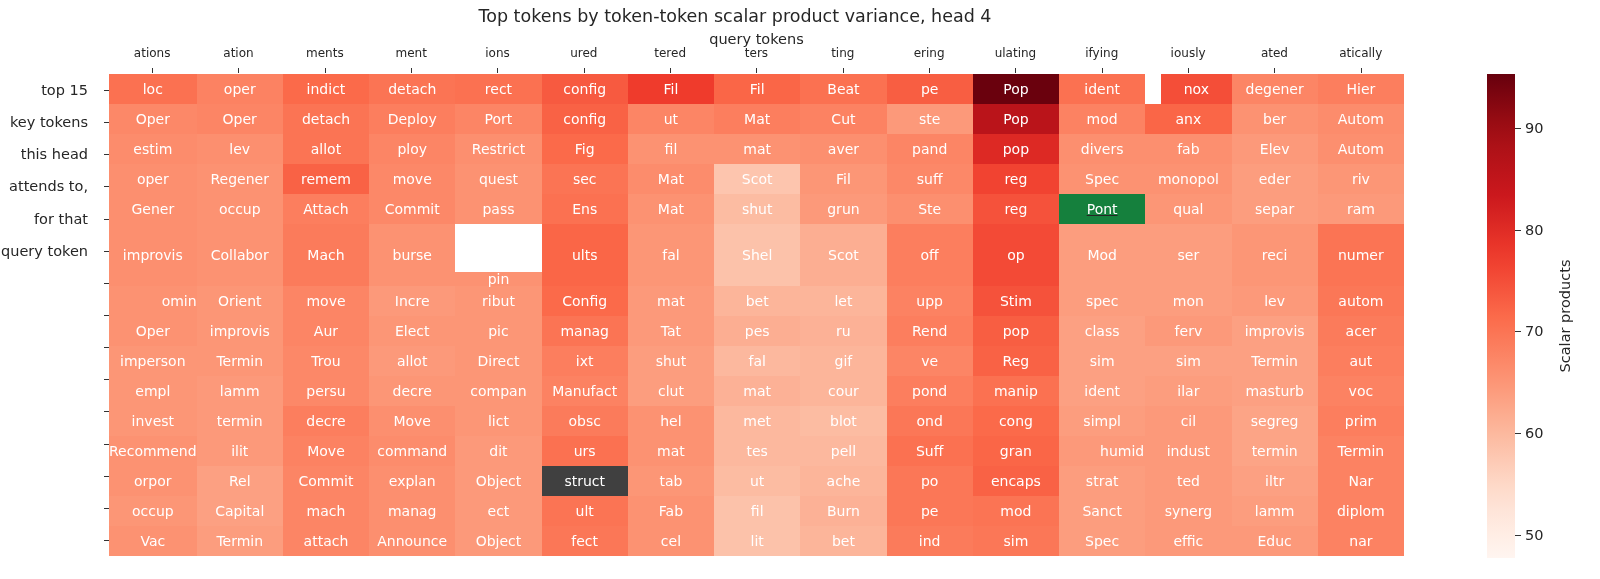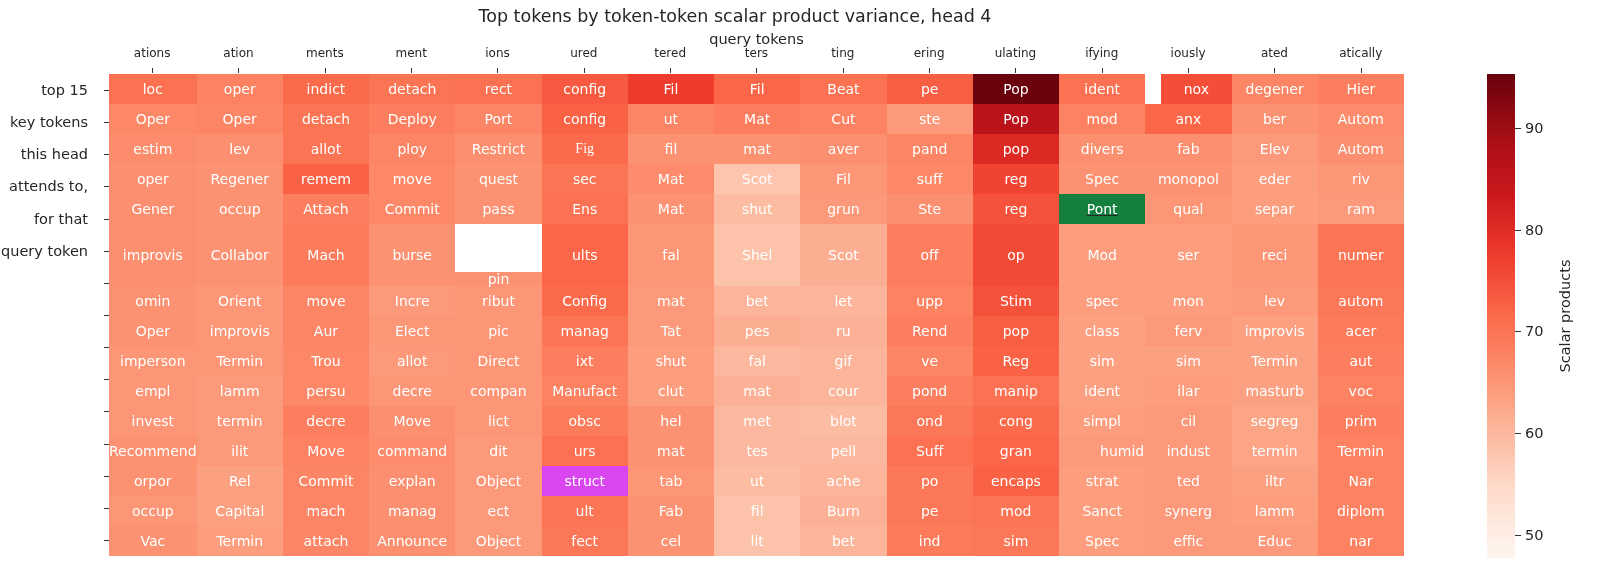--- a/index.html
+++ b/index.html
@@ -397,21 +397,21 @@
       </div>
       <div class="cell" title="allot = 70" style="background: rgb(251, 116, 84);">
         <span class="cell-text">allot</span>
       </div>
       <div class="cell" title="ploy = 67.5" style="background: rgb(252, 133, 101);">
         <span class="cell-text">ploy</span>
       </div>
       <div class="cell" title="Restrict = 66" style="background: rgb(252, 143, 111);">
         <span class="cell-text">Restrict</span>
       </div>
-      <div class="cell" title="Fig = 71.5" style="background: rgb(251, 106, 74); font-family: Liberation Serif, serif;">
+      <div class="cell" title="Fig = 71.5" style="background: rgb(251, 106, 74);">
         <span class="cell-text">Fig</span>
       </div>
       <div class="cell" title="fil = 65.5" style="background: rgb(252, 146, 114);">
         <span class="cell-text">fil</span>
       </div>
       <div class="cell" title="mat = 65.5" style="background: rgb(252, 146, 114);">
         <span class="cell-text">mat</span>
       </div>
       <div class="cell" title="aver = 66" style="background: rgb(252, 143, 111);">
         <span class="cell-text">aver</span>
@@ -562,21 +562,21 @@
       </div>
       <div class="cell" title="ser = 64" style="background: rgb(252, 157, 126);">
         <span class="cell-text">ser</span>
       </div>
       <div class="cell" title="reci = 65" style="background: rgb(252, 150, 118);">
         <span class="cell-text">reci</span>
       </div>
       <div class="cell" title="numer = 70" style="background: rgb(251, 116, 84);">
         <span class="cell-text">numer</span>
       </div>
-      <div class="cell" title="omin = 65.5" style="background: rgb(252, 146, 114);">
+      <div class="cell" title="omin = 65.5" style="background: rgb(252, 146, 114); justify-content: flex-end;">
         <span class="cell-text">omin</span>
       </div>
       <div class="cell" title="Orient = 65" style="background: rgb(252, 150, 118);">
         <span class="cell-text">Orient</span>
       </div>
       <div class="cell" title="move = 67.5" style="background: rgb(252, 133, 101);">
         <span class="cell-text">move</span>
       </div>
       <div class="cell" title="Incre = 64.5" style="background: rgb(252, 153, 122);">
         <span class="cell-text">Incre</span>
@@ -847,21 +847,21 @@
       </div>
       <div class="cell" title="Commit = 67.5" style="background: rgb(252, 133, 101);">
         <span class="cell-text">Commit</span>
       </div>
       <div class="cell" title="explan = 66" style="background: rgb(252, 143, 111);">
         <span class="cell-text">explan</span>
       </div>
       <div class="cell" title="Object = 64.5" style="background: rgb(252, 153, 122);">
         <span class="cell-text">Object</span>
       </div>
-      <div class="cell" title="struct = 70.5" style="background: #d946ef;">
+      <div class="cell" title="struct = 70.5" style="background: #404040;">
         <span class="cell-text">struct</span>
       </div>
       <div class="cell" title="tab = 65" style="background: rgb(252, 150, 118);">
         <span class="cell-text">tab</span>
       </div>
       <div class="cell" title="ut = 59.5" style="background: rgb(252, 188, 162);">
         <span class="cell-text">ut</span>
       </div>
       <div class="cell" title="ache = 60.5" style="background: rgb(252, 181, 154);">
         <span class="cell-text">ache</span>

